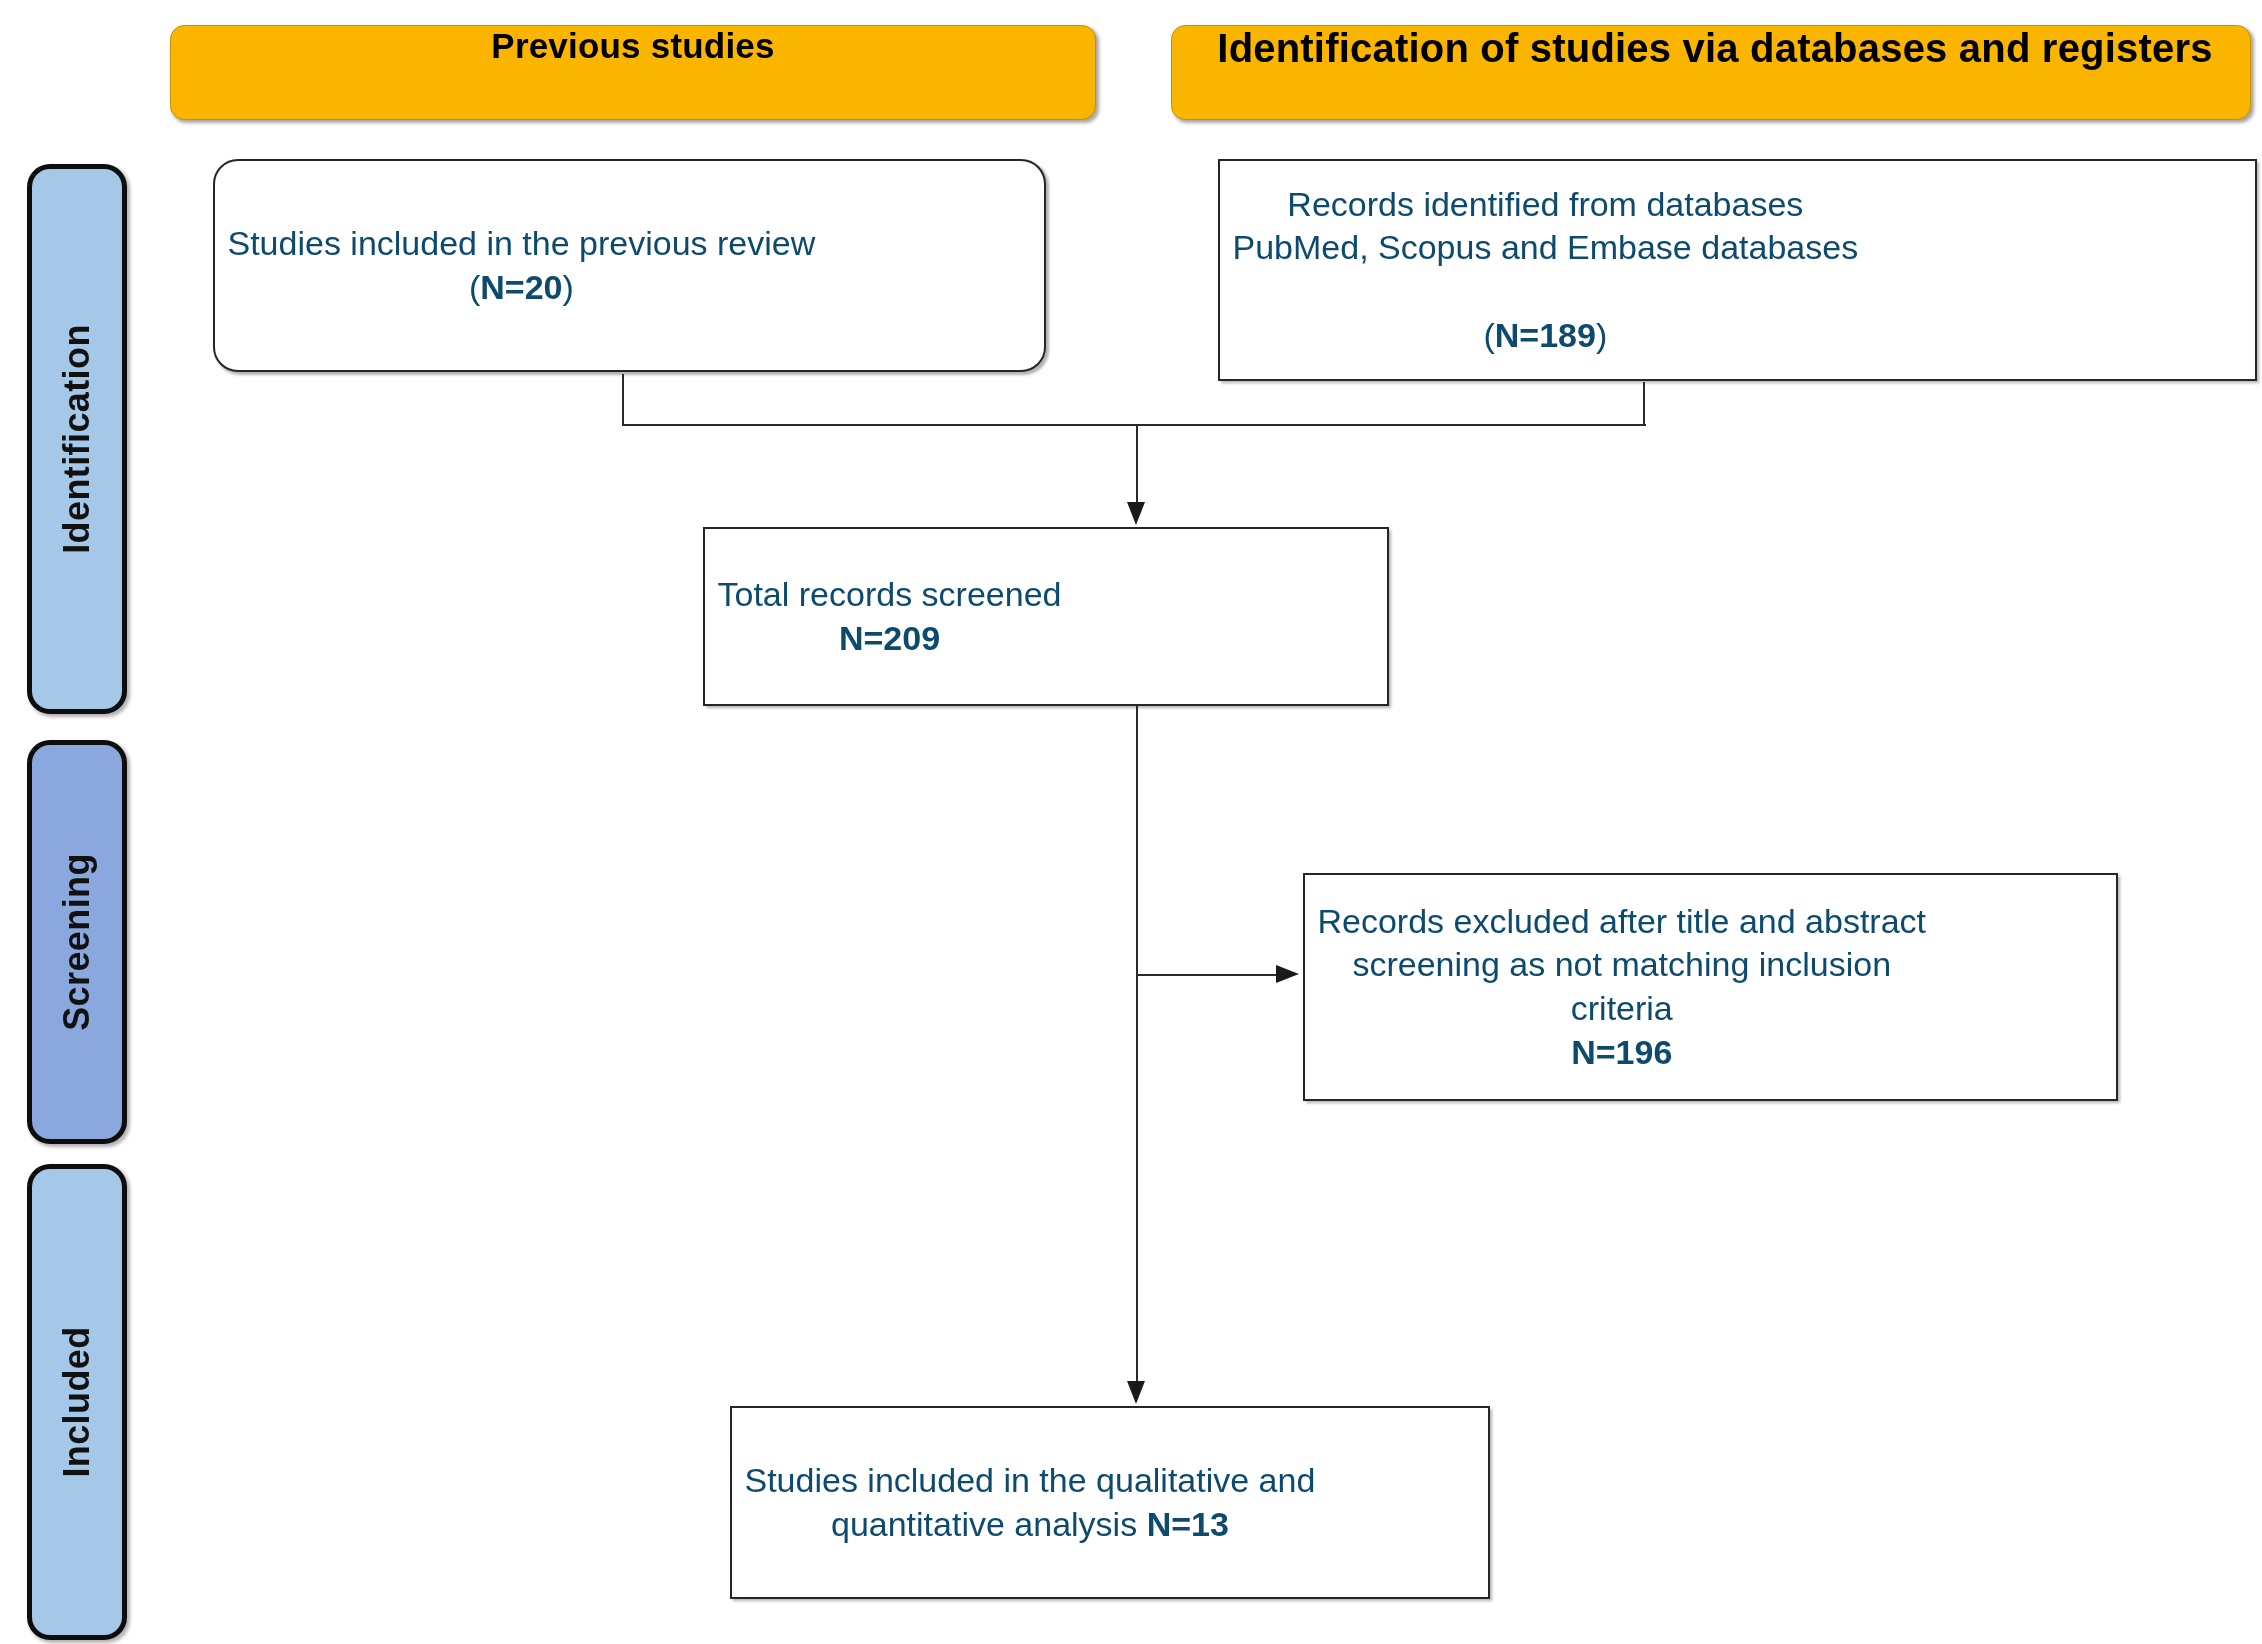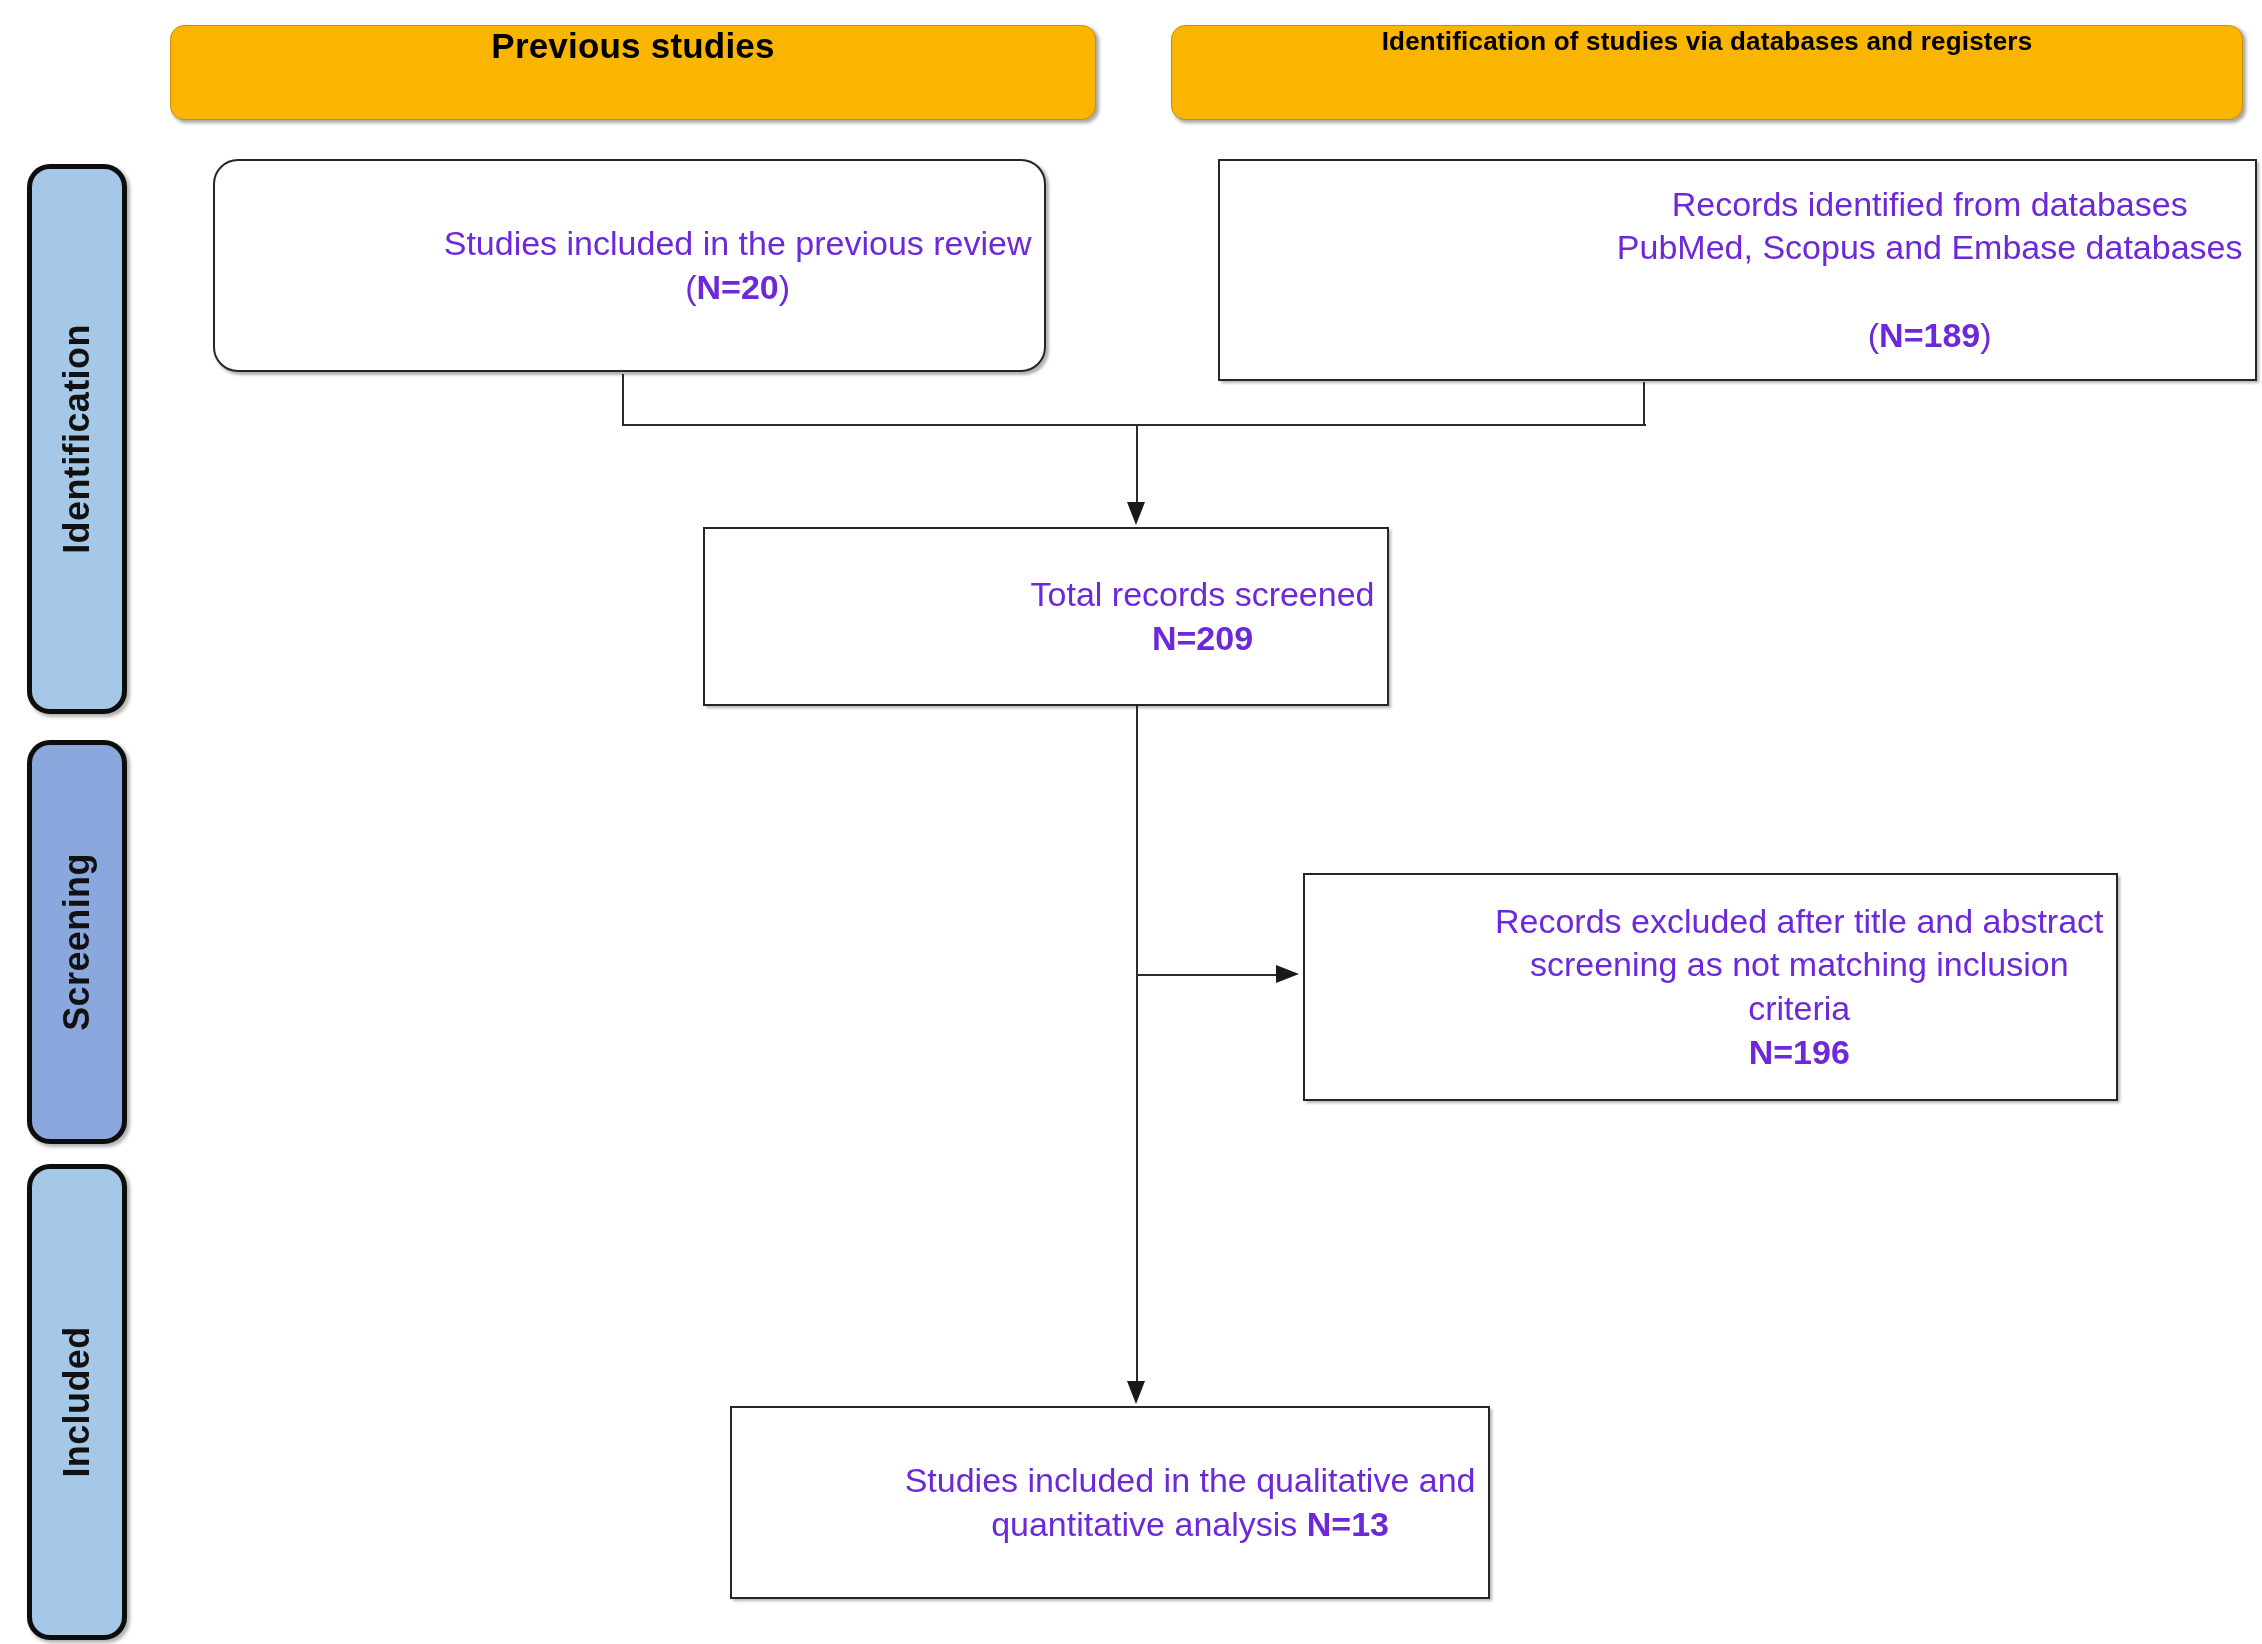--- a/index.html
+++ b/index.html
@@ -33,21 +33,22 @@
     font-weight: bold;
     text-align: center;
     letter-spacing: 0.2px;
   }
   #banner-previous {
     left: 170px;  top: 25px;  width: 924px; height: 93px;
     font-size: 35px;
   }
   #banner-identification {
     left: 1171px; top: 25px;  width: 1070px; height: 93px;
-    font-size: 26px;
+    font-size: 40px;
+    padding-left: 8px;
   }
 
   
   .rail {
     position: absolute;
     left: 27px;
     width: 90px;
     border: 5.4px solid #0D0D0D;
     border-radius: 23px;
     box-shadow: 2.7px 2.7px 3.6px rgba(0,0,0,0.30);
@@ -68,23 +69,23 @@
   #rail-included       { top: 1164px; height: 466px;  background: #A6C8E8; }
 
   
   .box {
     position: absolute;
     background: #ffffff;
     border: 2.7px solid #262626;
     box-shadow: 2.7px 2.7px 2.7px rgba(0,0,0,0.30);
     display: flex;
     align-items: center;
-    justify-content: flex-end;
+    justify-content: flex-start;
     text-align: center;
-    color: #6d28d9;
+    color: #0c4a6e;
     font-size: 34px;
     line-height: 1.28;
     box-sizing: border-box;
     padding: 5.4px 12.5px;
   }
   .box b { font-weight: bold; }
 
   #box-previous-review { left: 213px;  top: 159px;  width: 833px;  height: 213px; border-radius: 25px; }
   #box-records-db      { left: 1218px; top: 159px;  width: 1039px; height: 222px; }
   #box-total-screened  { left: 703px;  top: 527px;  width: 686px;  height: 179px; }

